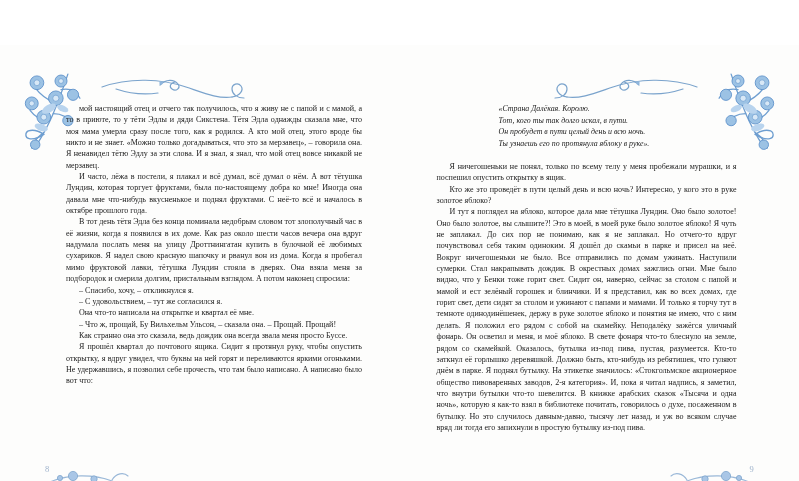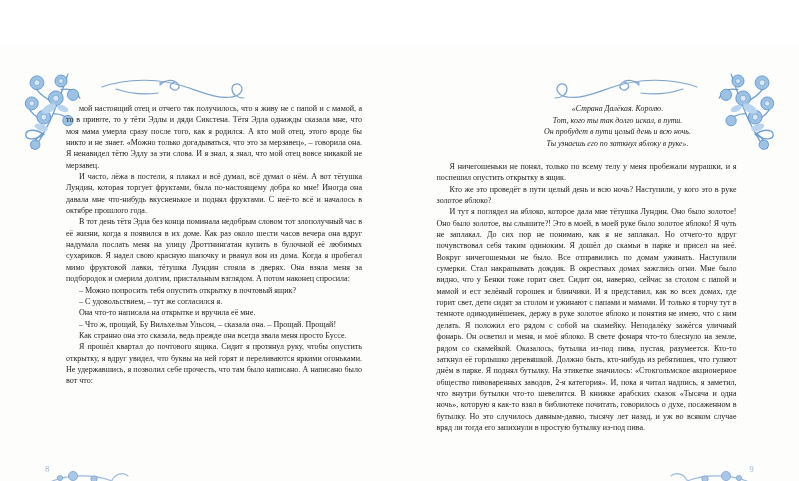--- a/index.html
+++ b/index.html
@@ -92,21 +92,21 @@
     margin: 0;
     text-indent: 13px;
   }
   .column p.dialogue { text-indent: 13px; }
 
   
   .verse {
     font-style: italic;
     font-size: 7.9px;
     line-height: 11.5px;
-    text-align: center;
+    text-align: left;
     margin: 0 0 12px 0;
     padding-left: 62px;
     color: #1a1a1a;
   }
   .verse span { display: block; text-indent: 0; }
 </style>
 </head>
 <body>
 
 <div class="spread">
@@ -154,25 +154,25 @@
         <path d="M60 10 C66 4, 74 4, 78 9 C81 13, 76 17, 72 14 C69 12, 70 8, 75 7"></path>
         <path d="M16 14 C28 18, 44 20, 58 18"></path>
       </g>
       <circle cx="61" cy="8" r="1.7" fill="#8fb6dd"></circle>
     </svg>
 
     <div class="column column-left">
       <p>мой настоящий отец и отчего так получилось, что я живу не с папой и с мамой, а то в приюте, то у тёти Эдлы и дяди Сикстена. Тётя Эдла однажды сказала мне, что моя мама умерла сразу после того, как я родился. А кто мой отец, этого вроде бы никто и не знает. «Можно только догадываться, что это за мерзавец», – говорила она. Я ненавидел тётю Эдлу за эти слова. И я знал, я знал, что мой отец вовсе никакой не мерзавец.</p>
       <p>И часто, лёжа в постели, я плакал и всё думал, всё думал о нём. А вот тётушка Лундин, которая торгует фруктами, была по-настоящему добра ко мне! Иногда она давала мне что-нибудь вкусненькое и поднял фруктами. С неё-то всё и началось в октябре прошлого года.</p>
       <p>В тот день тётя Эдла без конца поминала недобрым словом тот злополучный час в её жизни, когда я появился в их доме. Как раз около шести часов вечера она вдруг надумала послать меня на улицу Дроттнингатан купить в булочной её любимых сухариков. Я надел свою красную шапочку и рванул вон из дома. Когда я пробегал мимо фруктовой лавки, тётушка Лундин стояла в дверях. Она взяла меня за подбородок и смерила долгим, пристальным взглядом. А потом наконец спросила:</p>
-      <p class="dialogue">– Можно попросить тебя опустить открытку в почтовый ящик?</p>
+      <p class="dialogue">– Спасибо, хочу, – откликнулся я.</p>
       <p class="dialogue">– С удовольствием, – тут же согласился я.</p>
-      <p class="dialogue">Она что-то написала на открытке и вручила её мне.</p>
+      <p class="dialogue">Она что-то написала на открытке и квартал её мне.</p>
       <p class="dialogue">– Что ж, прощай, Бу Вильхельм Ульсон, – сказала она. – Прощай. Прощай!</p>
-      <p>Как странно она это сказала, ведь прежде она всегда звала меня просто Буссе.</p>
+      <p>Как странно она это сказала, ведь дождик она всегда звала меня просто Буссе.</p>
       <p>Я прошёл квартал до почтового ящика. Сидит я протянул руку, чтобы опустить открытку, я вдруг увидел, что буквы на ней горят и переливаются яркими огоньками. Не удержавшись, я позволил себе прочесть, что там было написано. А написано было вот что:</p>
     </div>
 
     <svg class="footer-orn footer-orn-left" viewBox="0 0 120 34">
       <g fill="none" stroke="#9ab8d8" stroke-width="1.1" stroke-linecap="round">
         <path d="M8 18 C26 10, 52 10, 70 17 C82 22, 94 24, 106 20"></path>
         <path d="M36 20 C40 26, 46 28, 50 25"></path>
         <path d="M70 16 C74 9, 82 8, 86 12"></path>
       </g>
       <g fill="#a9c6e6" stroke="#7fa6cd" stroke-width=".8">
@@ -233,24 +233,24 @@
         <path d="M16 14 C28 18, 44 20, 58 18"></path>
       </g>
       <circle cx="61" cy="8" r="1.7" fill="#8fb6dd"></circle>
     </svg>
 
     <div class="column column-right">
       <div class="verse">
         <span>«Страна Далёкая. Королю.</span>
         <span>Тот, кого ты так долго искал, в пути.</span>
         <span>Он пробудет в пути целый день и всю ночь.</span>
-        <span>Ты узнаешь его по заткнул яблоку в руке».</span>
+        <span>Ты узнаешь его по протянула яблоку в руке».</span>
       </div>
       <p>Я ничегошеньки не понял, только по всему телу у меня пробежали мурашки, и я поспешил опустить открытку в ящик.</p>
-      <p>Кто же это проведёт в пути целый день и всю ночь? Наступили, у кого это в руке золотое яблоко?</p>
+      <p>Кто же это проведёт в пути целый день и всю ночь? Интересно, у кого это в руке золотое яблоко?</p>
       <p>И тут я поглядел на яблоко, которое дала мне тётушка Лундин. Оно было золотое! Оно было золотое, вы слышите?! Это в моей, в моей руке было золотое яблоко! Я чуть не заплакал. До сих пор не понимаю, как я не заплакал. Но отчего-то вдруг почувствовал себя таким одиноким. Я дошёл до скамьи в парке и присел на неё. Вокруг ничегошеньки не было. Все отправились по домам ужинать. Наступили сумерки. Стал накрапывать дождик. В окрестных домах зажглись огни. Мне было видно, что у Бенки тоже горит свет. Сидит он, наверно, сейчас за столом с папой и мамой и ест зелёный горошек и блинчики. И я представил, как во всех домах, где горит свет, дети сидят за столом и ужинают с папами и мамами. И только я торчу тут в темноте одинодинёшенек, держу в руке золотое яблоко и понятия не имею, что с ним делать. Я положил его рядом с собой на скамейку. Неподалёку зажёгся уличный фонарь. Он осветил и меня, и моё яблоко. В свете фонаря что-то блеснуло на земле, рядом со скамейкой. Оказалось, бутылка из-под пива, пустая, разумеется. Кто-то заткнул её горлышко деревяшкой. Должно быть, кто-нибудь из ребятишек, что гуляют днём в парке. Я поднял бутылку. На этикетке значилось: «Стокгольмское акционерное общество пивоваренных заводов, 2-я категория». И, пока я читал надпись, я заметил, что внутри бутылки что-то шевелится. В книжке арабских сказок «Тысяча и одна ночь», которую я как-то взял в библиотеке почитать, говорилось о духе, посаженном в бутылку. Но это случилось давным-давно, тысячу лет назад, и уж во всяком случае вряд ли тогда его запихнули в простую бутылку из-под пива.</p>
     </div>
 
     <svg class="footer-orn footer-orn-right" viewBox="0 0 120 34">
       <g fill="none" stroke="#9ab8d8" stroke-width="1.1" stroke-linecap="round">
         <path d="M8 18 C26 10, 52 10, 70 17 C82 22, 94 24, 106 20"></path>
         <path d="M36 20 C40 26, 46 28, 50 25"></path>
         <path d="M70 16 C74 9, 82 8, 86 12"></path>
       </g>
       <g fill="#a9c6e6" stroke="#7fa6cd" stroke-width=".8">

